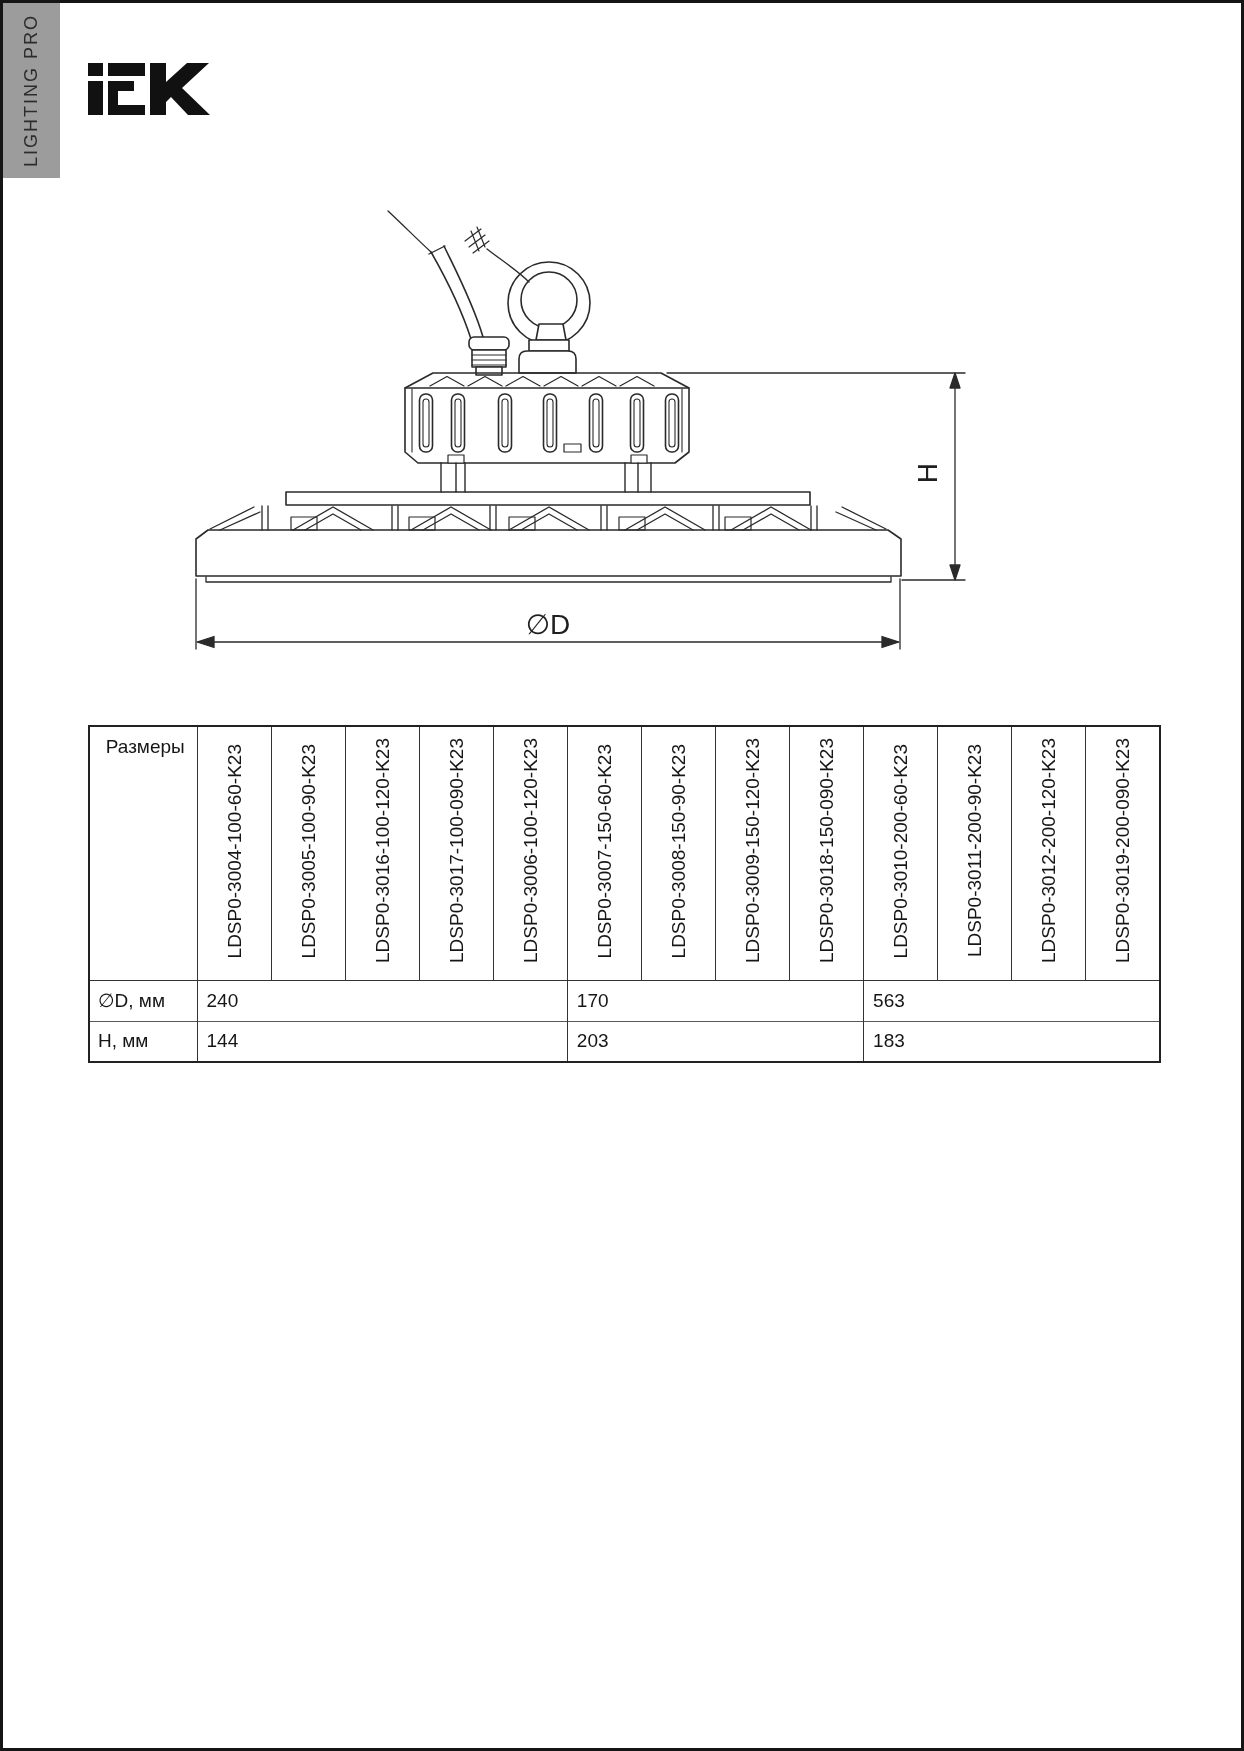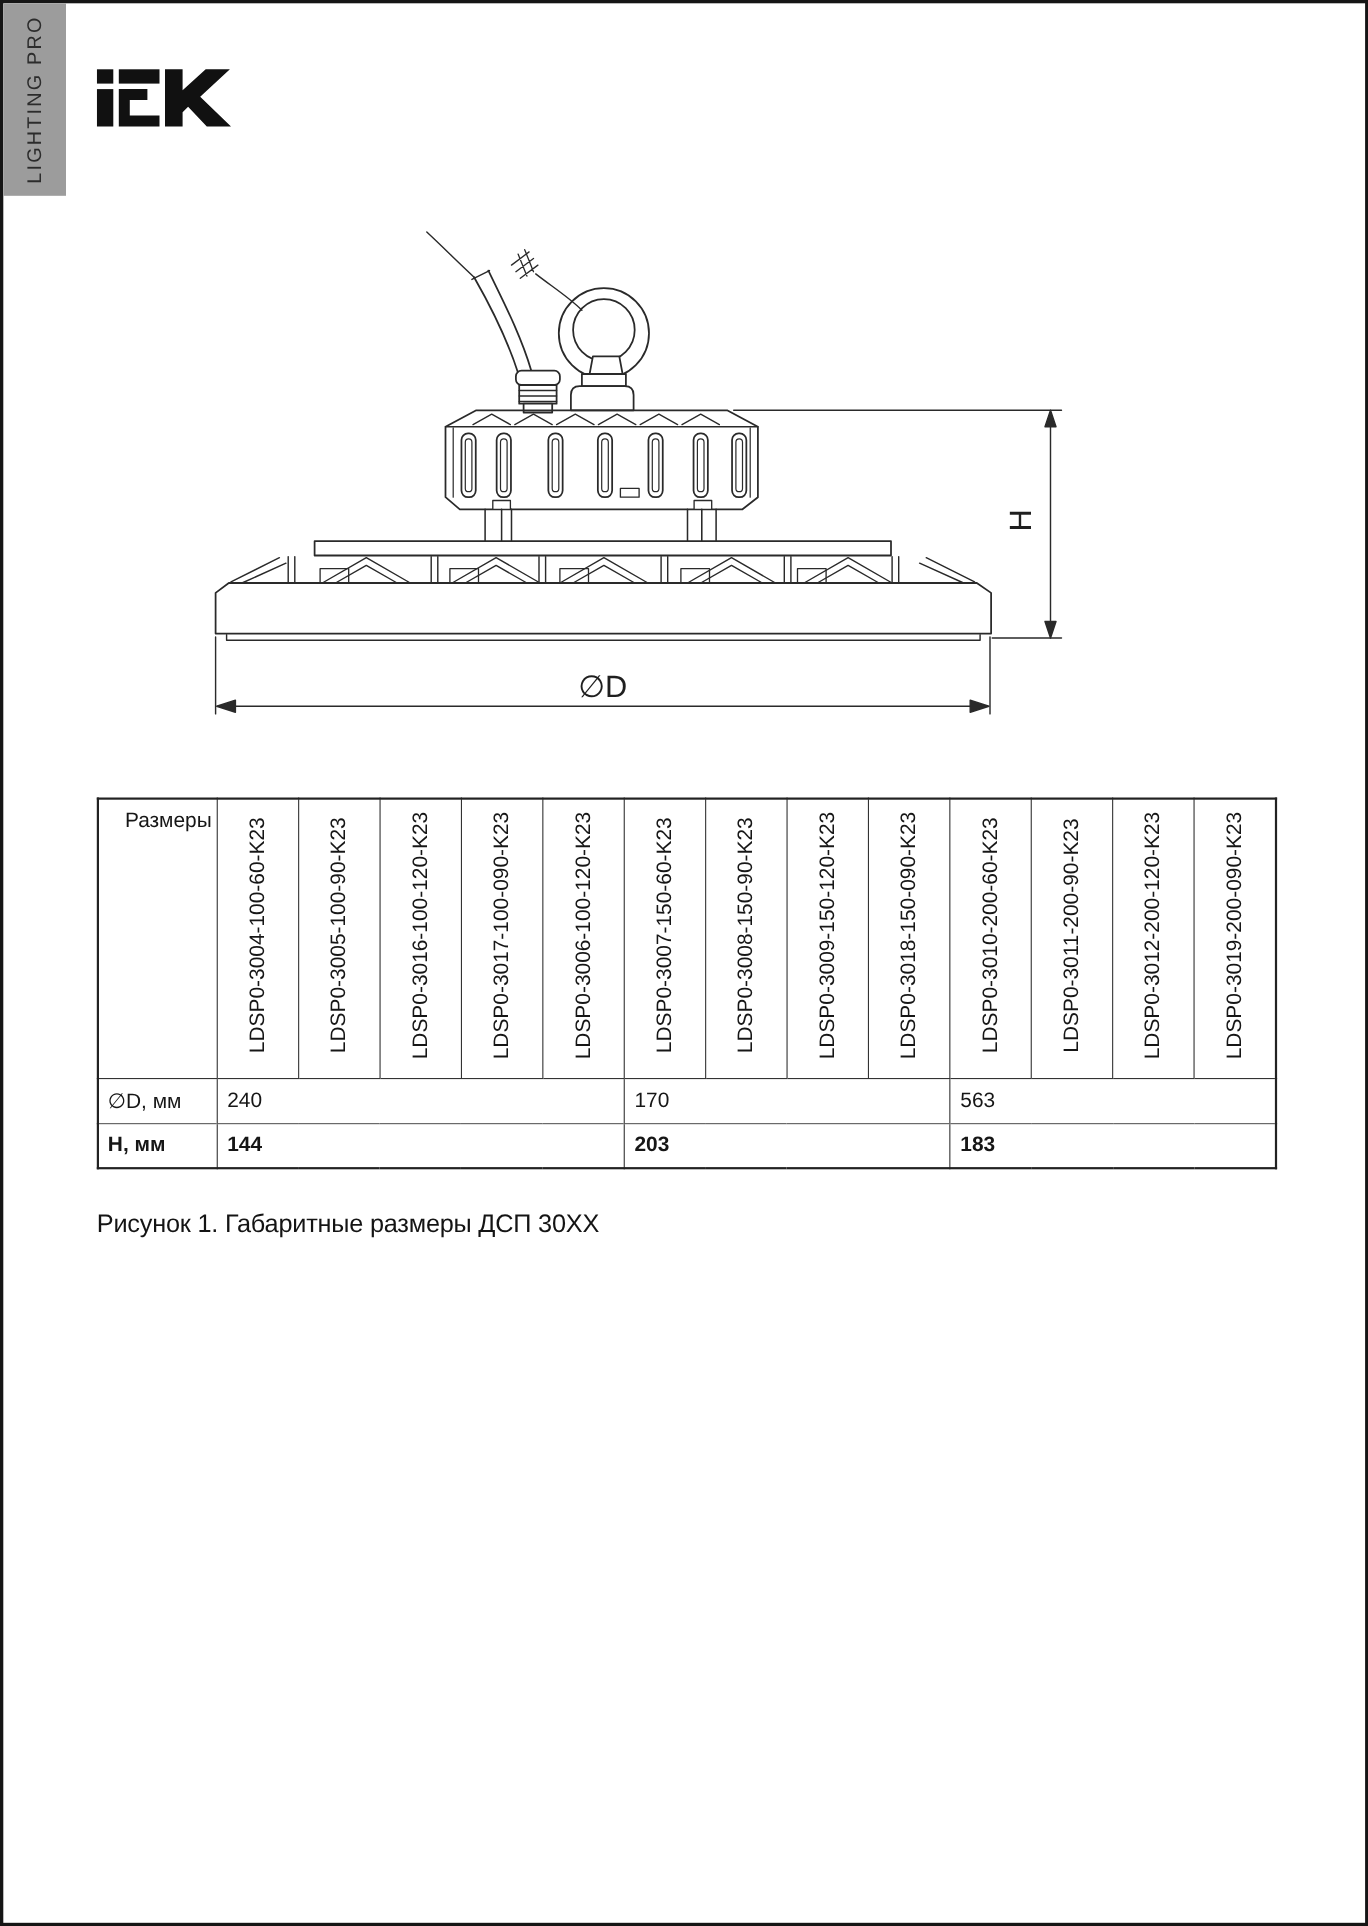--- a/index.html
+++ b/index.html
@@ -25,39 +25,39 @@
   
   .dims-table {
     position:absolute; left:85px; top:722px; width:1073px;
     border-collapse:collapse; table-layout:fixed;
     font-size:19px; color:#161616;
   }
   .dims-table { border:2px solid #222; }
   .dims-table th, .dims-table td { font-weight:normal; padding:0; }
   .dims-table tr.header-row { height:254px; }
   .dims-table th.corner {
-    text-align:right; vertical-align:top; padding:9px 4px 0 8px;
+    text-align:center; vertical-align:top; padding:9px 4px 0 8px;
   }
   .dims-table th.model {
     vertical-align:middle; text-align:center;
     border-left:1.5px solid #333; border-bottom:1.8px solid #333;
   }
   .dims-table th.corner { border-bottom:1.8px solid #333; }
   .rot {
     display:inline-block; writing-mode:vertical-rl; transform:rotate(180deg);
     white-space:nowrap; line-height:1; font-size:19px;
   }
   .dims-table tr.data-row { height:41px;margin-top:20px; }
   .dims-table tr.data-row th {
     text-align:left; padding-left:8px; border-right:1.5px solid #333;
   }
   .dims-table tr.data-row td {
     text-align:left; padding-left:9px; border-left:1.5px solid #333;
   }
-  .dims-table tr#row-h th, .dims-table tr#row-h td { border-top:1.6px solid #5a5a5a;font-weight:bold; }
+  .dims-table tr#row-h th, .dims-table tr#row-h td { border-top:1.6px solid #5a5a5a; }
   
   .caption {
     position:absolute; left:85px; top:1096px;
     font-size:23px; color:#141414; letter-spacing:-0.2px;
   }
 </style>
 </head>
 <body>
 
 <div class="page">
@@ -213,15 +213,14 @@
         </tr>
       <tr class="data-row" id="row-h">
         <th>H, мм</th>
       <td colspan="5">144</td>
           <td colspan="4">203</td>
           <td colspan="4">183</td>
         </tr>
     </tbody>
   </table>
 
-  <div class="caption">Рисунок 1. Габаритные размеры ДСП 30ХХ</div>
 
 </div>
 
 </body></html>

